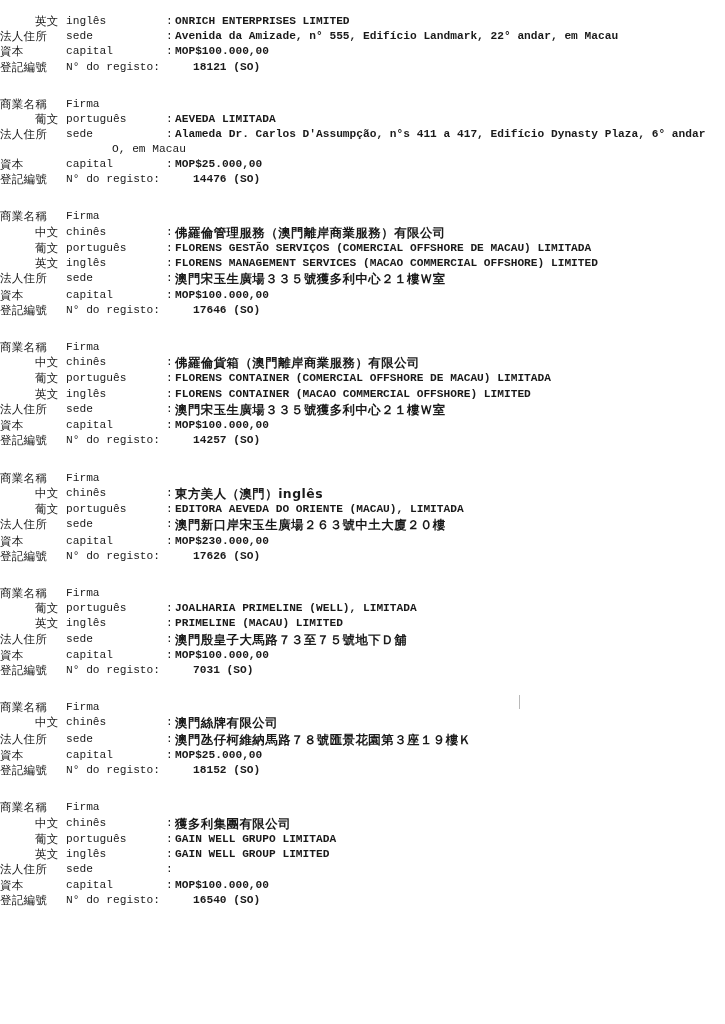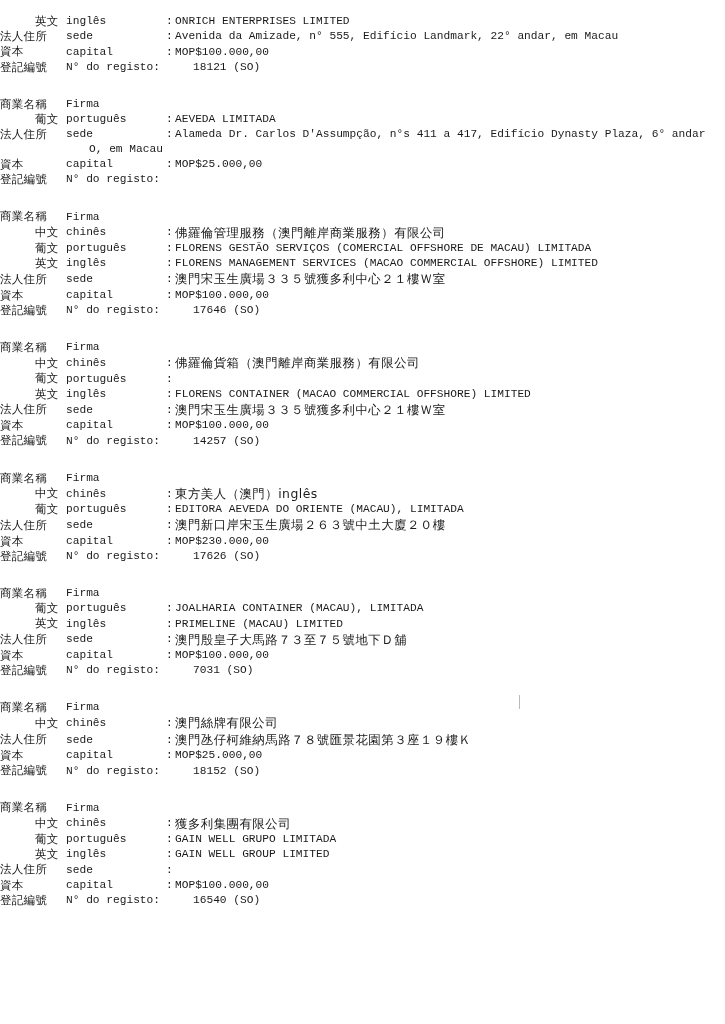--- a/index.html
+++ b/index.html
@@ -24,21 +24,21 @@
   }
   .entry {
     margin: 0 0 0 0;
     padding: 0 0 0 0;
   }
   .entry + .entry {
     margin-top: 22px;
   }
   .row {
     display: flex;
-    align-items: center;
+    align-items: flex-start;
     line-height: 1.32;
     white-space: nowrap;
   }
   .col-label {
     width: 66px;
     flex: 0 0 66px;
     box-sizing: border-box;
     font-size: 11.2px;
     letter-spacing: 0px;
   }
@@ -56,33 +56,34 @@
   }
   .col-colon {
     width: 9px;
     flex: 0 0 9px;
     font-size: 11.2px;
   }
   .col-value {
     flex: 1 1 auto;
     font-size: 11.2px;
     white-space: nowrap;
+    font-weight: bold;
   }
   .cjk {
     font-family: "DejaVu Sans", "Liberation Sans", sans-serif;
     font-size: 12.4px;
     letter-spacing: 0.5px;
   }
   .cjk-label {
     font-family: "DejaVu Sans", "Liberation Sans", sans-serif;
     font-size: 11.5px;
     letter-spacing: 0.3px;
   }
   .continuation {
-    padding-left: 89px;
+    padding-left: 112px;
     font-size: 11.2px;
     line-height: 1.32;
   }
   .firma-row .col-term {
     font-size: 11.2px;
   }
   
   .artifact {
     position: absolute;
     background: #b9b9b9;
@@ -142,20 +143,21 @@
         <div class="row">
           <div class="col-label cjk-label">資本</div>
           <div class="col-term">capital</div>
           <div class="col-colon">:</div>
           <div class="col-value">MOP$25.000,00</div>
         </div>
         <div class="row">
           <div class="col-label cjk-label">登記編號</div>
           <div class="col-term wide">N° do registo:</div>
           <div class="col-colon"></div>
+          <div class="col-value">14476   (SO)</div>
         </div>
       </div>
       <div class="entry">
         <div class="row firma-row">
           <div class="col-label cjk-label">商業名稱</div>
           <div class="col-term">Firma</div>
           <div class="col-colon"></div>
           <div class="col-value"></div>
         </div>
         <div class="row">
@@ -205,20 +207,21 @@
         <div class="row">
           <div class="col-label indent cjk-label">中文</div>
           <div class="col-term">chinês</div>
           <div class="col-colon">:</div>
           <div class="col-value cjk">佛羅倫貨箱（澳門離岸商業服務）有限公司</div>
         </div>
         <div class="row">
           <div class="col-label indent cjk-label">葡文</div>
           <div class="col-term">português</div>
           <div class="col-colon">:</div>
+          <div class="col-value">FLORENS CONTAINER (COMERCIAL OFFSHORE DE MACAU) LIMITADA</div>
         </div>
         <div class="row">
           <div class="col-label indent cjk-label">英文</div>
           <div class="col-term">inglês</div>
           <div class="col-colon">:</div>
           <div class="col-value">FLORENS CONTAINER (MACAO COMMERCIAL OFFSHORE) LIMITED</div>
         </div>
         <div class="row">
           <div class="col-label cjk-label">法人住所</div>
           <div class="col-term">sede</div>
@@ -280,21 +283,21 @@
         <div class="row firma-row">
           <div class="col-label cjk-label">商業名稱</div>
           <div class="col-term">Firma</div>
           <div class="col-colon"></div>
           <div class="col-value"></div>
         </div>
         <div class="row">
           <div class="col-label indent cjk-label">葡文</div>
           <div class="col-term">português</div>
           <div class="col-colon">:</div>
-          <div class="col-value">JOALHARIA CONTAINER (MACAU), LIMITADA</div>
+          <div class="col-value">JOALHARIA PRIMELINE (WELL), LIMITADA</div>
         </div>
         <div class="row">
           <div class="col-label indent cjk-label">英文</div>
           <div class="col-term">inglês</div>
           <div class="col-colon">:</div>
           <div class="col-value">PRIMELINE (MACAU) LIMITED</div>
         </div>
         <div class="row">
           <div class="col-label cjk-label">法人住所</div>
           <div class="col-term">sede</div>

